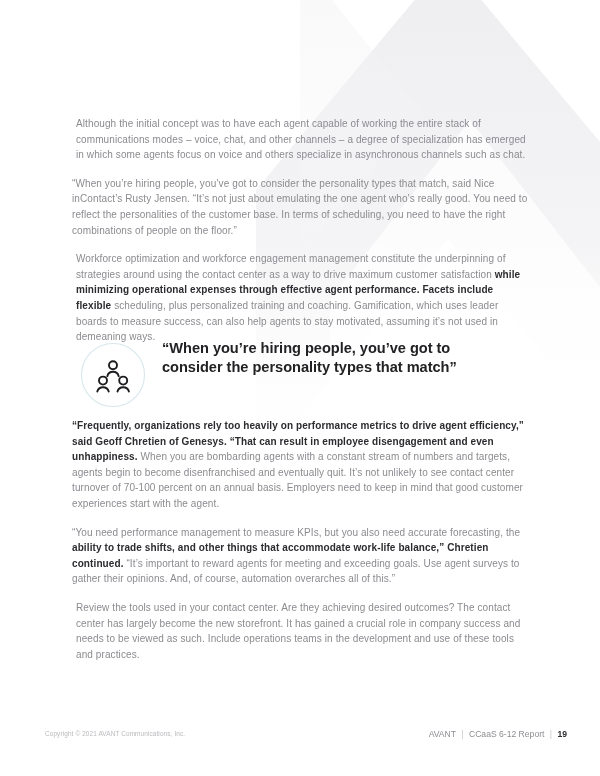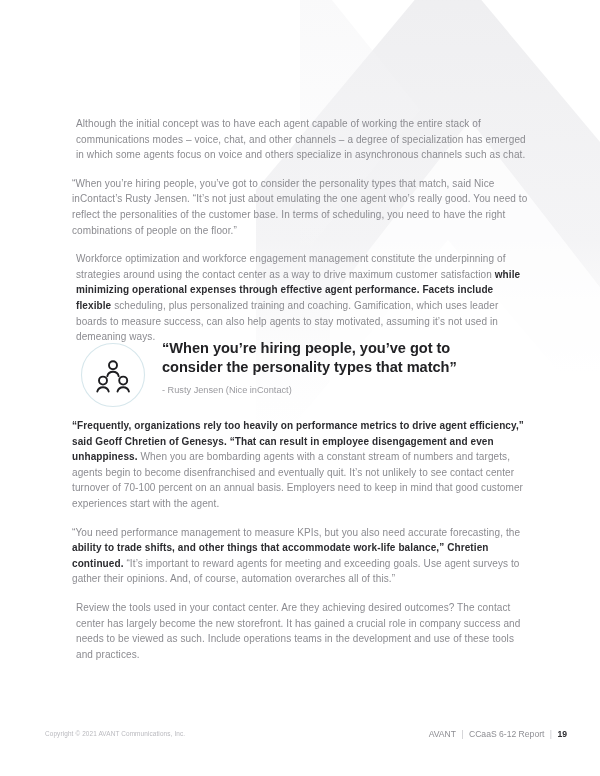--- a/index.html
+++ b/index.html
@@ -186,21 +186,20 @@
 
         <g fill="none" stroke="#1d1d20" stroke-width="1.9" stroke-linecap="round">
           <circle cx="43.2" cy="38.6" r="4.0"></circle>
           <path d="M 37.5 49.6 a 5.9 5.9 0 0 1 11.4 0"></path>
         </g>
       </svg>
     </div>
 
     <div id="quote-text">
       <p id="quote-heading">“When you’re hiring people, you’ve got to consider the personality types that match”</p>
-      <p id="quote-attrib">- Rusty Jensen (Nice inContact)</p>
     </div>
 
   </div>
 
   <div id="content-lower">
       <p class="para hang"><span class="bold">“Frequently, organizations rely too heavily on performance metrics to drive agent efficiency,” said Geoff Chretien of Genesys. “That can result in employee disengagement and even unhappiness.</span><span> When you are bombarding agents with a constant stream of numbers and targets, agents begin to become disenfranchised and eventually quit. It’s not unlikely to see contact center turnover of 70-100 percent on an annual basis. Employers need to keep in mind that good customer experiences start with the agent.</span></p>
       <p class="para hang"><span>“You need performance management to measure KPIs, but you also need accurate forecasting, the </span><span class="bold">ability to trade shifts, and other things that accommodate work-life balance,” Chretien continued.</span><span> “It’s important to reward agents for meeting and exceeding goals. Use agent surveys to gather their opinions. And, of course, automation overarches all of this.”</span></p>
       <p class="para"><span>Review the tools used in your contact center. Are they achieving desired outcomes? The contact center has largely become the new storefront. It has gained a crucial role in company success and needs to be viewed as such. Include operations teams in the development and use of these tools and practices.</span></p>
     </div>
 

